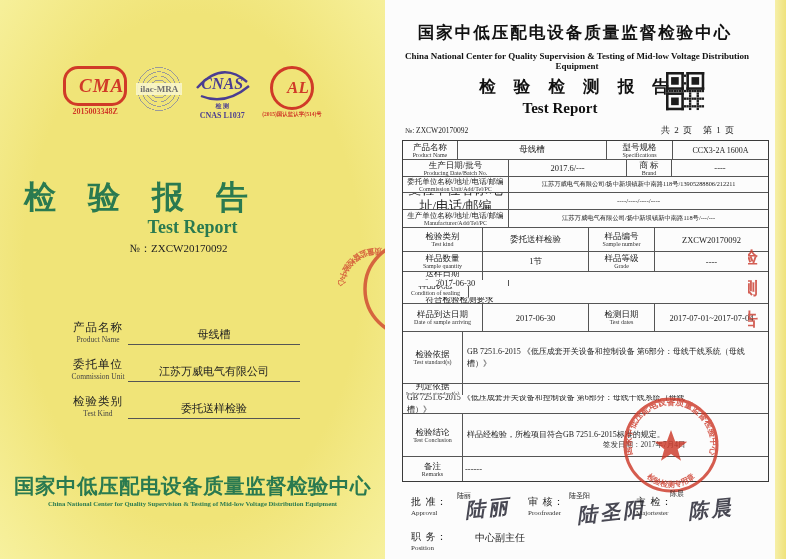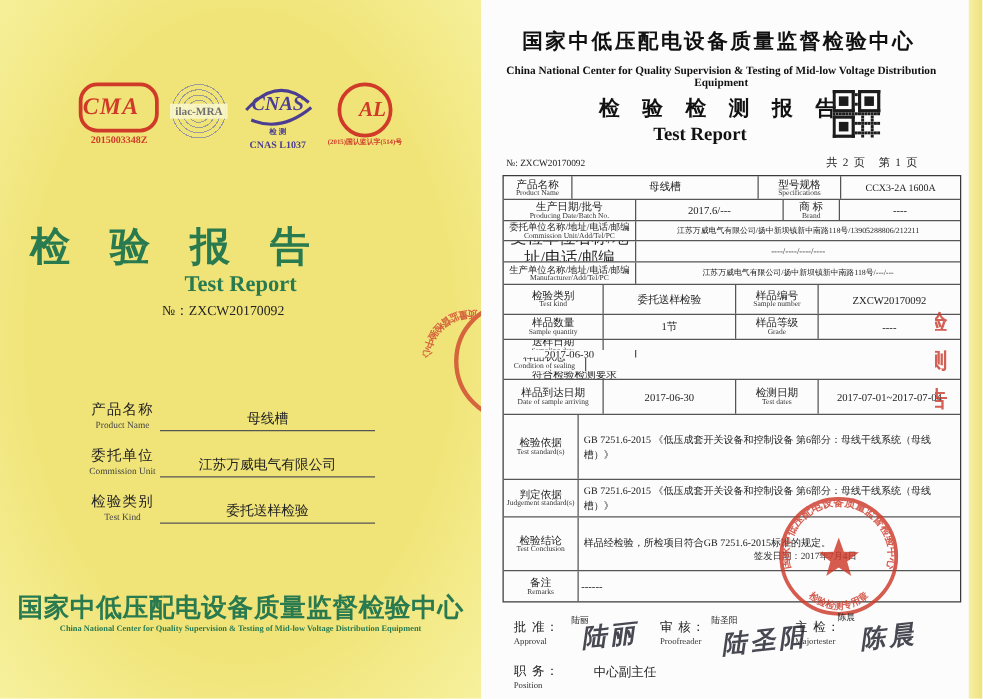--- a/index.html
+++ b/index.html
@@ -5,21 +5,21 @@
   html,body{margin:0;padding:0;}
   body{width:786px;height:559px;position:relative;background:#ffffff;overflow:hidden;
        font-family:"Liberation Serif","DejaVu Serif",serif;color:#2b2b2b;}
   .abs{position:absolute;}
   
   #left-page{left:0;top:0;width:385px;height:559px;overflow:hidden;
     background:radial-gradient(ellipse at 50% 48%, #f0e478 62%, #f7f19e 100%);}
   .logos{top:66px;left:0;right:0;display:flex;justify-content:center;align-items:flex-start;gap:9px;position:absolute;}
   .logo{display:flex;flex-direction:column;align-items:center;}
   .logo .cap{font-weight:bold;margin-top:1px;text-align:center;line-height:1.15;}
-  .cma-box{width:58px;height:34px;border:3px solid #d03a28;border-radius:15px;display:flex;align-items:center;justify-content:flex-start;}
+  .cma-box{width:58px;height:34px;border:3px solid #d03a28;border-radius:15px;display:flex;align-items:center;justify-content:flex-end;}
   .cma-box span{color:#d03a28;font-weight:bold;font-size:19px;font-style:italic;letter-spacing:1px;}
   .ilac-circle{width:46px;height:46px;border-radius:50%;
     background:repeating-radial-gradient(circle at 50% 50%, #9a9a9a 0 0.8px, transparent 0.8px 4.2px);
     position:relative;display:flex;align-items:center;justify-content:center;}
   .ilac-band{background:rgba(250,246,200,0.92);width:54px;text-align:center;font-weight:bold;
     color:#6f6f6f;font-size:9px;padding:1px 0;}
   .cnas-top{height:36px;display:flex;align-items:center;justify-content:center;position:relative;width:62px;}
   .cnas-top svg{position:absolute;left:0;top:0;}
   .al-circle{width:38px;height:38px;border:3px solid #d03a28;border-radius:50%;display:flex;align-items:center;justify-content:center;}
   .al-circle span{color:#d03a28;font-weight:bold;font-size:17px;font-style:italic;margin-left:12px;}
@@ -361,21 +361,21 @@
     <div class="trow rD" style="height:52px;">
       <div class="cell c1">
           <div class="cn">检验依据</div>
           <div class="en">Test standard(s)</div>
         </div>
       <div class="cell c2 cleft">
           <div class="val vstd">GB 7251.6-2015 《低压成套开关设备和控制设备 第6部分：母线干线系统（母线槽）》</div>
         </div>
     </div>
 
-    <div class="trow rD" style="height:30px;">
+    <div class="trow rD" style="height:30px;flex-direction:column;">
       <div class="cell c1">
           <div class="cn">判定依据</div>
           <div class="en">Judgement standard(s)</div>
         </div>
       <div class="cell c2 cleft">
           <div class="val vstd">GB 7251.6-2015 《低压成套开关设备和控制设备 第6部分：母线干线系统（母线槽）》</div>
         </div>
     </div>
 
     <div class="trow rD" style="height:43px;">

